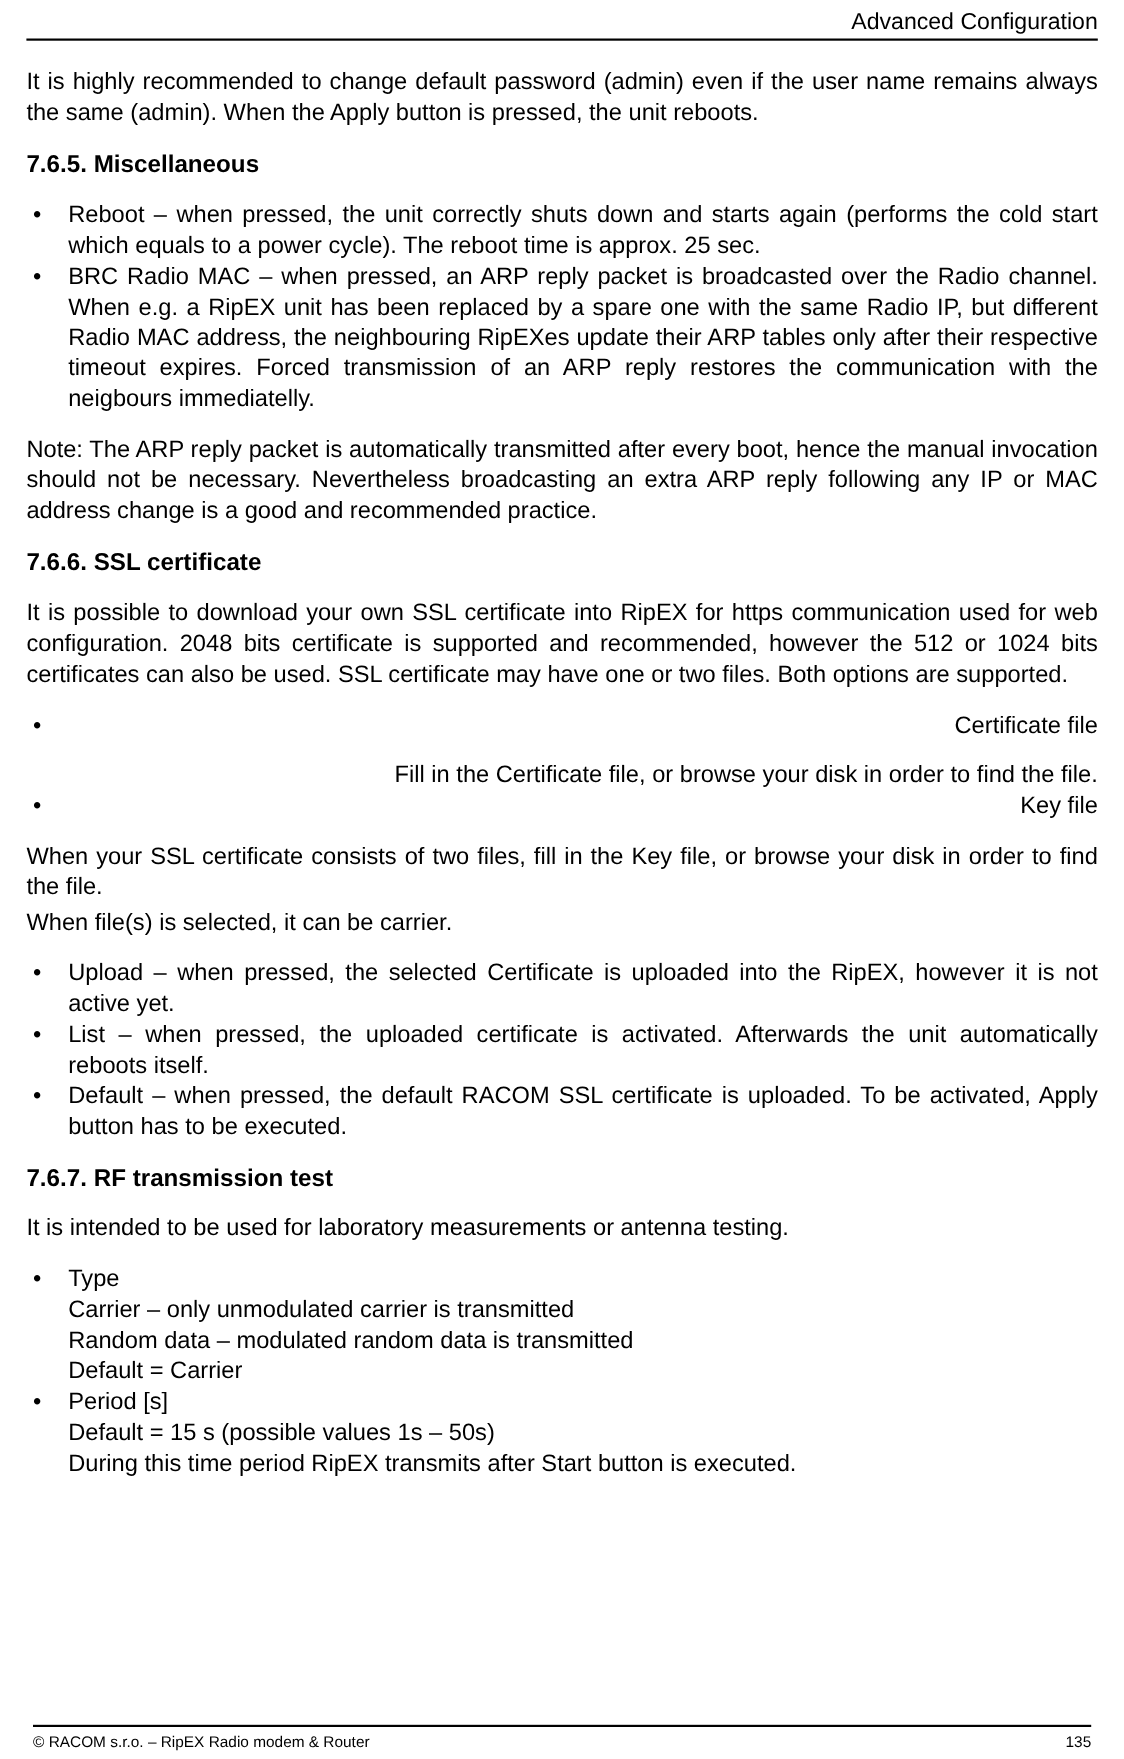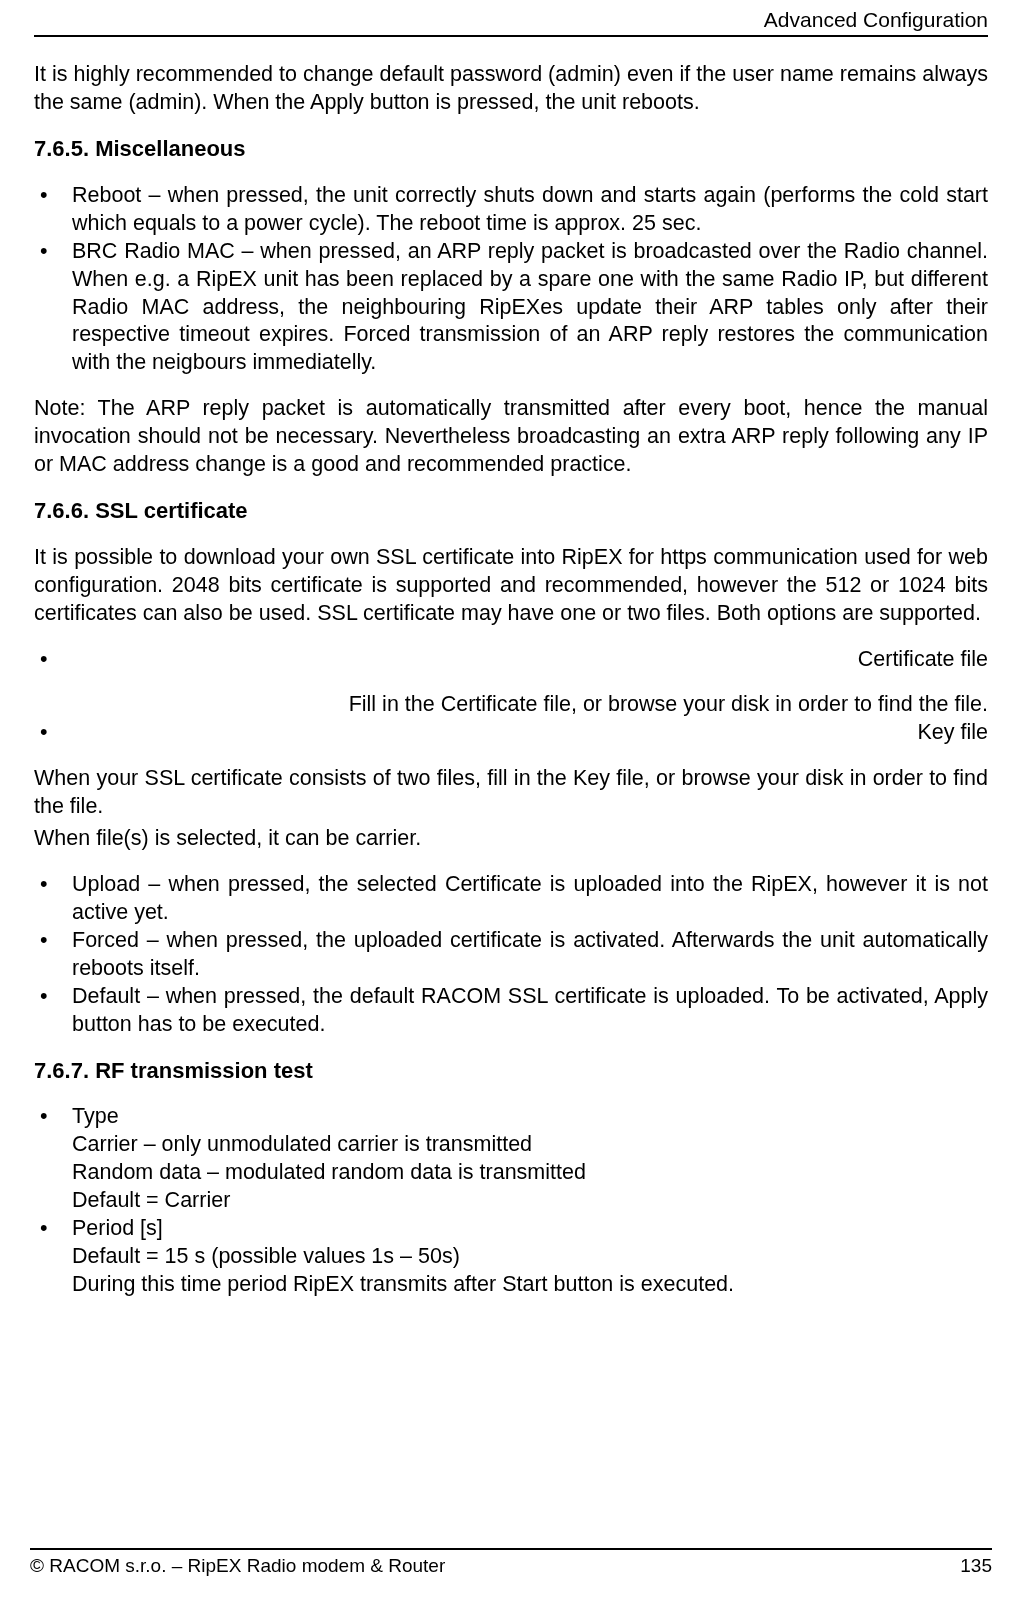--- a/index.html
+++ b/index.html
@@ -6,21 +6,21 @@
     margin: 0;
     padding: 0;
     background: #fff;
     color: #000;
     font-family: Arial, Helvetica, sans-serif;
   }
   .page {
     width: 1022px;
     height: 1599px;
     box-sizing: border-box;
-    padding: 0 34px;
+    padding: 0 24px;
     position: relative;
     font-size: 21.5px;
     line-height: 1.3;
   }
   .header {
     display: flex;
     justify-content: flex-end;
     padding-top: 6px;
     padding-bottom: 2px;
     border-bottom: 2px solid #000;
@@ -49,26 +49,26 @@
     content: "•";
     position: absolute;
     left: 6px;
     top: 0;
   }
   .b { font-weight: normal; }
   .footer {
     position: absolute;
     left: 30px;
     right: 30px;
-    bottom: 20px;
+    bottom: 7px;
     border-top: 2px solid #000;
     padding-top: 4px;
     display: flex;
     justify-content: space-between;
-    font-size: 19px;
+    font-size: 14px;
   }
   .li-desc { display: block; padding-left: 0; }
   .spacer { height: 18px; }
 </style>
 </head>
 <body>
 
 <div class="page">
   <div class="header">
     <span class="header-title">Advanced Configuration</span>
@@ -109,29 +109,30 @@
     </ul>
 
     <p class="para" style="margin-bottom:4px; margin-top:18px;">When your SSL certificate consists of two files, fill in the Key file, or browse your disk in order to find the file.</p>
     <p class="para" style="text-align:left;">When file(s) is selected, it can be carrier.</p>
 
     <ul class="bullet-list">
       <li>
         <span class="b">Upload</span><span> – when pressed, the selected Certificate is uploaded into the RipEX, however it is not active yet.</span>
       </li>
       <li>
-        <span class="b">Forced</span><span>  – when pressed, the uploaded certificate is activated. Afterwards the unit automatically reboots itself.</span>
+        <span class="b">List</span><span>  – when pressed, the uploaded certificate is activated. Afterwards the unit automatically reboots itself.</span>
       </li>
       <li>
         <span class="b">Default</span><span>  – when pressed, the default RACOM SSL certificate is uploaded. To be activated, Apply button has to be executed.</span>
       </li>
     </ul>
 
     <h3 class="section-heading">7.6.7. RF transmission test</h3>
 
+    <p class="para" style="text-align:left;">It is intended to be used for laboratory measurements or antenna testing.</p>
 
     <ul class="bullet-list">
       <li style="text-align:left;">
         <span class="b">Type</span>
         <span class="li-desc">Carrier – only unmodulated carrier is transmitted</span>
         <span class="li-desc">Random data – modulated random data is transmitted</span>
         <span class="li-desc">Default = Carrier</span>
       </li>
       <li style="text-align:left;">
         <span class="b">Period [s]</span>

